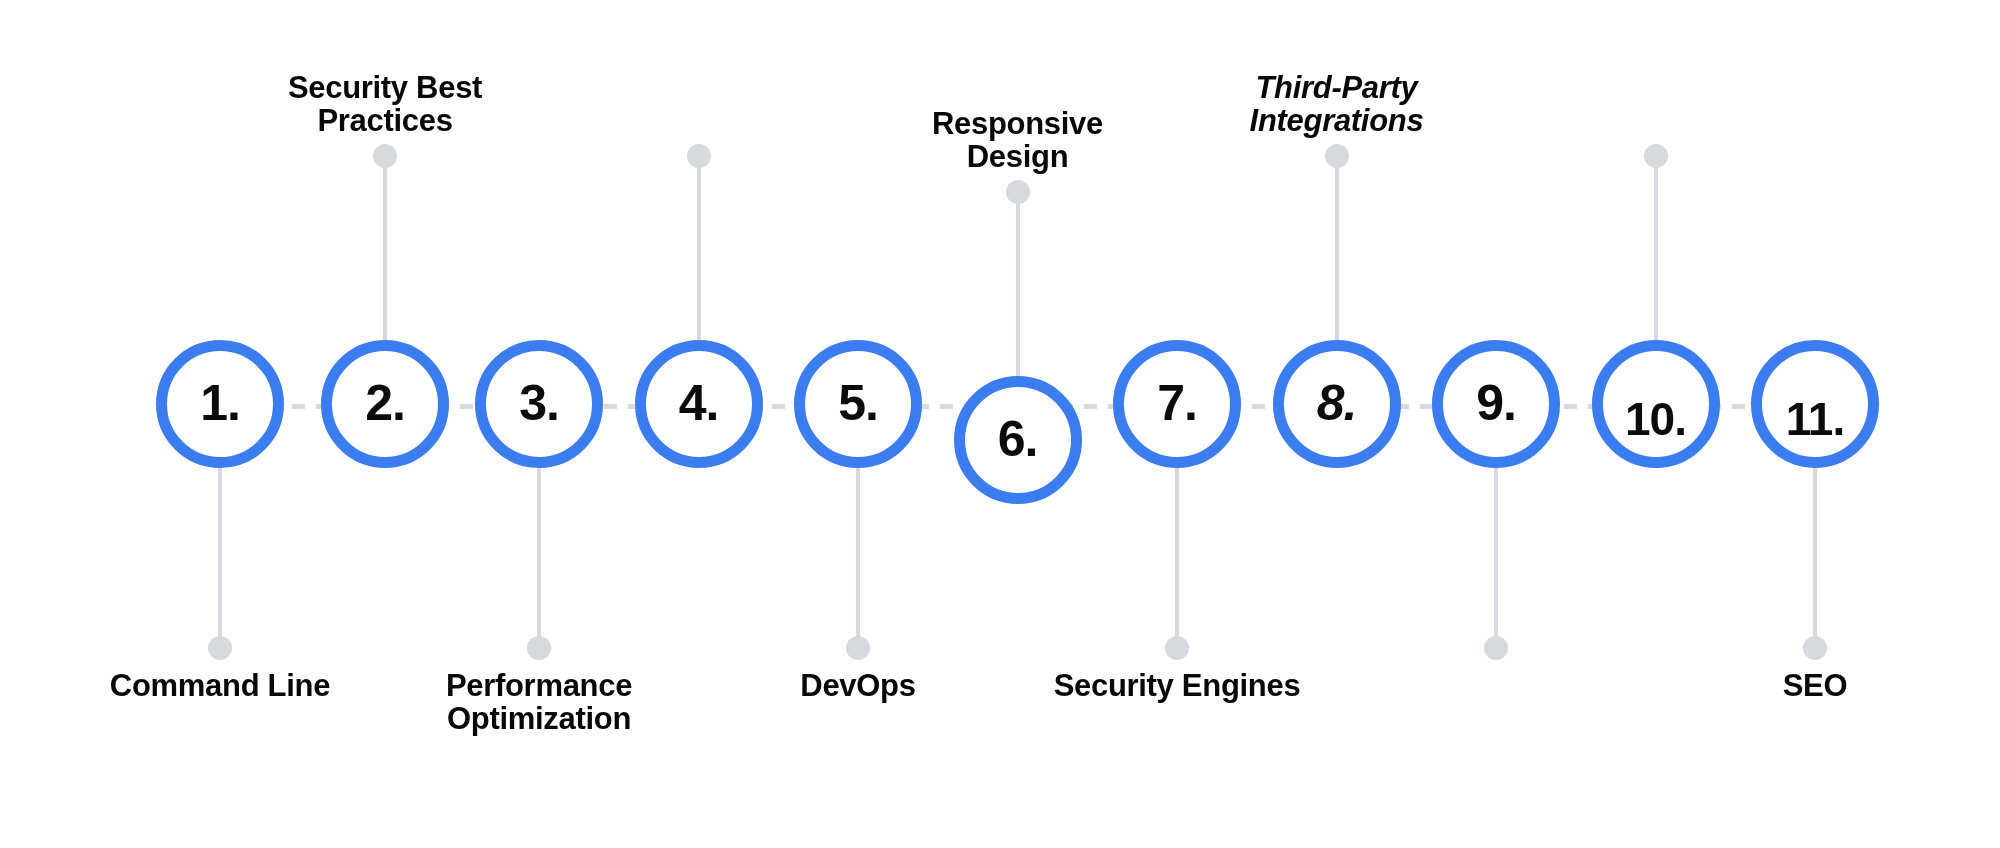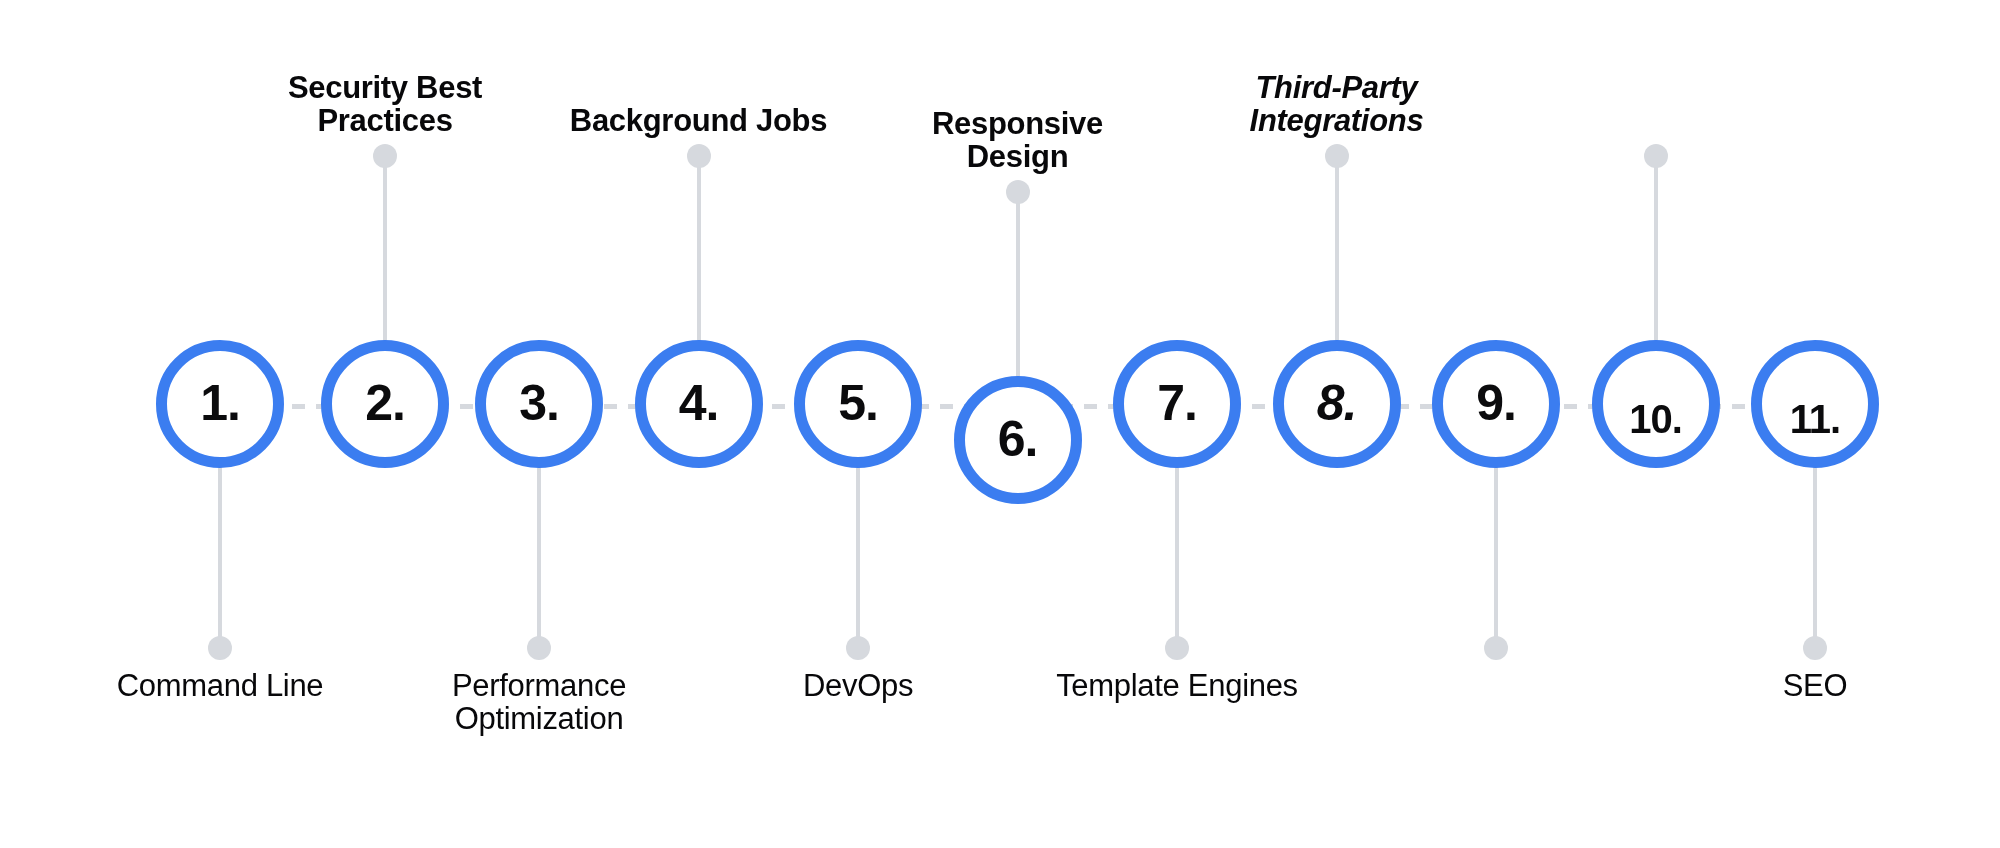--- a/index.html
+++ b/index.html
@@ -64,21 +64,21 @@
     font-family: "Liberation Sans", sans-serif;
     font-weight: bold;
     font-size: 50px;
     line-height: 1;
     color: #0b0b0d;
     letter-spacing: -1px;
     position: relative;
     top: -1px;
   }
 
-  .circle.wide .circle-num { font-size: 40px; margin-top: 32px; }
+  .circle.wide .circle-num { font-size: 46px; margin-top: 32px; }
 
   
   .conn-up {
     position: absolute;
     left: 50%;
     margin-left: -2px;
     width: 4px;
     top: 155px;
     height: 190px;
     background: #d6d9de;
@@ -132,21 +132,21 @@
     background: #d6d9de;
     z-index: 2;
   }
   .label-bottom {
     position: absolute;
     left: 0;
     width: 260px;
     top: 670px;
     text-align: center;
     font-family: "Liberation Sans", sans-serif;
-    font-weight: normal;
+    font-weight: bold;
     font-size: 31px;
     line-height: 1.06;
     color: #08080a;
     letter-spacing: -0.3px;
     word-break: break-word;
   }
 </style>
 </head>
 <body>
 
@@ -175,21 +175,20 @@
         <div class="conn-down"></div>
         <div class="dot-down"></div>
         <div class="label-bottom">Performance Optimization</div>
         <div class="circle">
           <span class="circle-num">3.</span>
         </div>
       </div>
       <div class="node" style="left: 698.5px;">
         <div class="conn-up"></div>
         <div class="dot-up"></div>
-        <div class="label-top">Background Jobs</div>
         <div class="circle">
           <span class="circle-num">4.</span>
         </div>
       </div>
       <div class="node" style="left: 858px;">
         <div class="conn-down"></div>
         <div class="dot-down"></div>
         <div class="label-bottom">DevOps</div>
         <div class="circle">
           <span class="circle-num">5.</span>
@@ -199,21 +198,21 @@
         <div class="conn-up"></div>
         <div class="dot-up"></div>
         <div class="label-top">Responsive Design</div>
         <div class="circle">
           <span class="circle-num">6.</span>
         </div>
       </div>
       <div class="node" style="left: 1177px;">
         <div class="conn-down"></div>
         <div class="dot-down"></div>
-        <div class="label-bottom">Template Engines</div>
+        <div class="label-bottom">Security Engines</div>
         <div class="circle">
           <span class="circle-num">7.</span>
         </div>
       </div>
       <div class="node" style="left: 1336.5px; font-style: italic;">
         <div class="conn-up"></div>
         <div class="dot-up"></div>
         <div class="label-top">Third-Party Integrations</div>
         <div class="circle">
           <span class="circle-num">8.</span>

